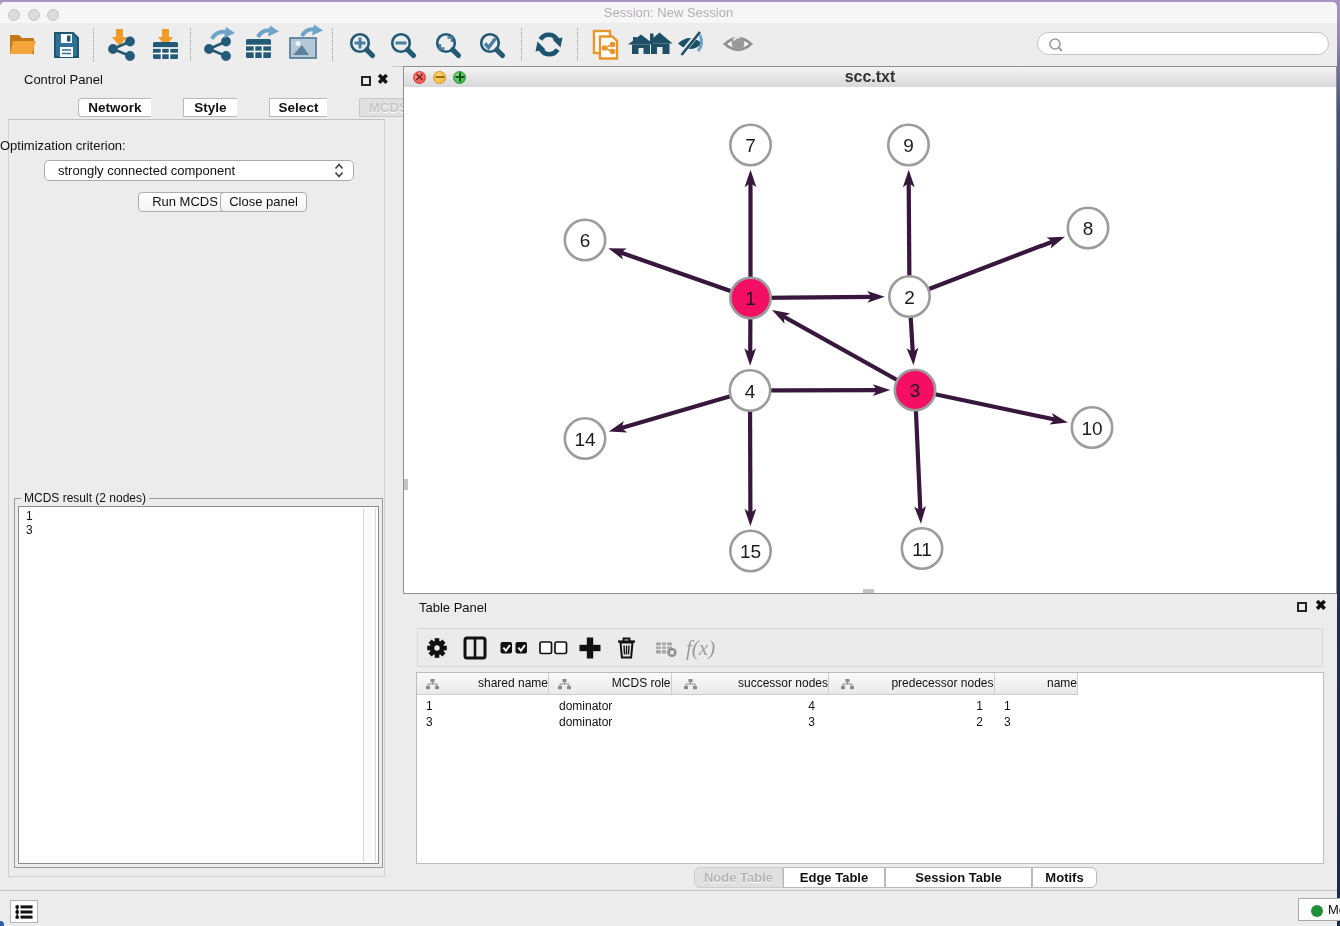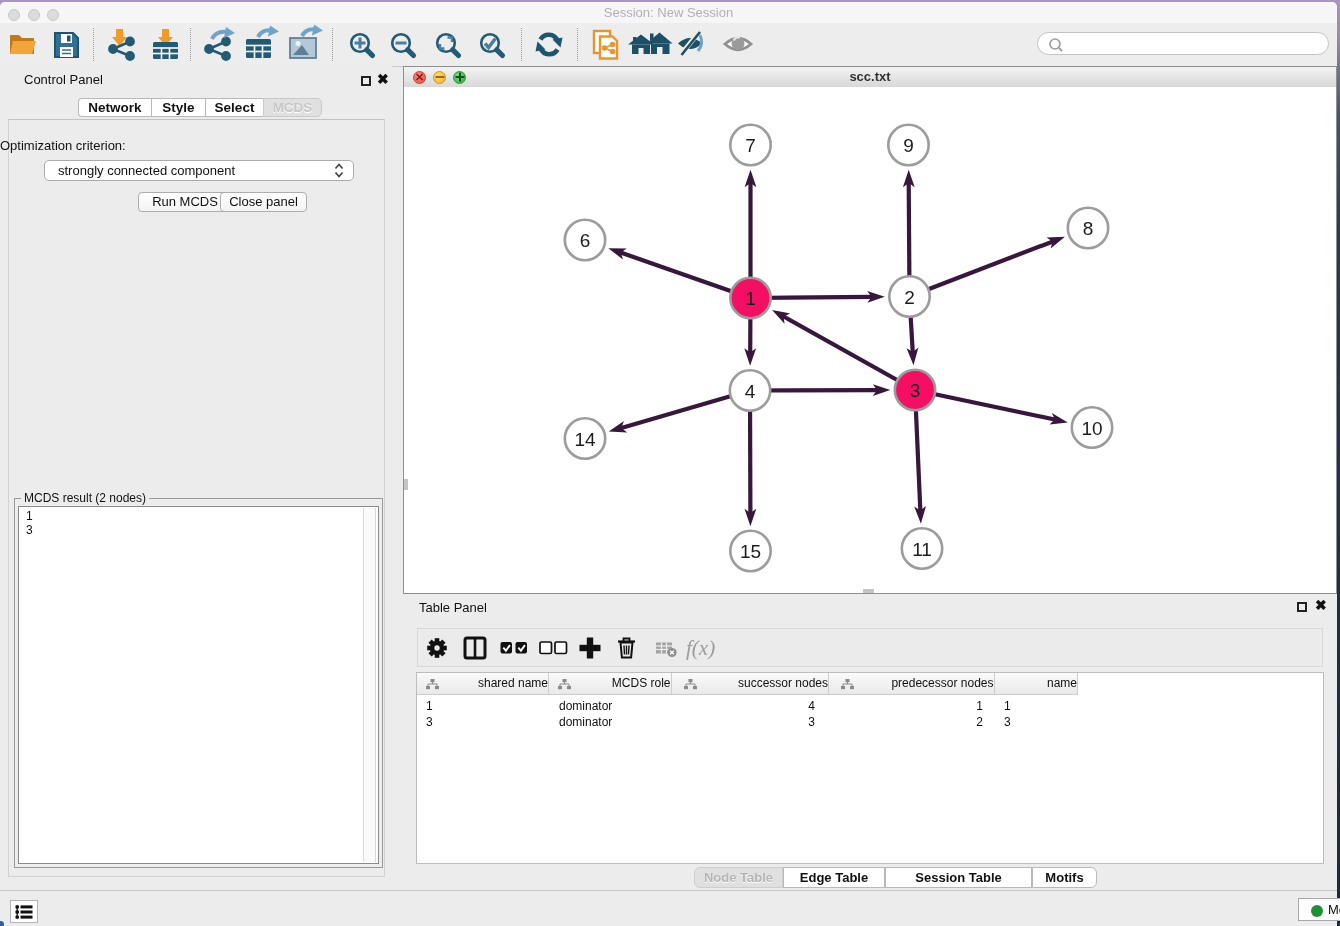--- a/index.html
+++ b/index.html
@@ -17,21 +17,21 @@
 .toolbar{position:absolute;left:0;top:21px;width:1337px;height:43px;background:#ededed;
  border-bottom:1px solid #c9c9c9;}
 .sep{position:absolute;top:5px;height:33px;width:0;border-left:1px dotted #9a9a9a;}
 .search{position:absolute;left:1037px;top:9px;width:292px;height:23px;background:#fff;
  border:1px solid #c3c3c3;border-radius:12px;box-sizing:border-box;}
 
 .cp{position:absolute;left:0;top:64px;width:392px;height:824px;background:#ececec;}
 .cp-title{position:absolute;left:24px;top:6px;font-size:13px;color:#111;}
 .panebtn{position:absolute;top:8px;width:10px;height:10px;border:2px solid #222;box-sizing:border-box;}
 .panex{position:absolute;top:3px;font-size:14px;font-weight:bold;color:#111;}
-.tabs{position:absolute;left:78px;top:32px;height:19px;display:flex;}
+.tabs{position:absolute;left:78px;top:32px;height:19px;display:flex;gap:32px;}
 .tab{box-sizing:border-box;border:1px solid #b9b9b9;border-right:none;background:#fff;
  font-size:13.5px;font-weight:bold;color:#111;text-align:center;line-height:17px;}
 .tab.sel{background:#e0e0e0;color:#c6c6c6;border:1px solid #c9c9c9;
  border-radius:0 5px 5px 0;text-shadow:0 1px 0 #fff;}
 .cp-inner{position:absolute;left:8px;top:53px;width:377px;height:758px;
  border:1px solid #d2d2d2;border-top:1px solid #c2c2c2;box-sizing:border-box;}
 .optlabel{position:absolute;left:0;top:72px;width:392px;text-align:left;font-size:13px;color:#111;}
 .dropdown{position:absolute;left:44px;top:94px;width:310px;height:21px;background:#fff;
  border:1px solid #ababab;border-radius:5px;box-sizing:border-box;
  font-size:13px;color:#111;line-height:19px;padding-left:13px;}
@@ -44,21 +44,21 @@
  font-size:12px;color:#111;}
 .mcdsbox{position:absolute;left:3px;top:7px;width:361px;height:358px;background:#fff;
  border:1px solid #8a8a8a;box-sizing:border-box;font-size:12px;color:#111;}
 .mcdsbox .sb{position:absolute;right:2px;top:1px;width:11px;height:354px;
  background:#fafafa;border-left:1px solid #d8d8d8;border-right:1px solid #d8d8d8;}
 
 .cw{position:absolute;left:403px;top:64px;width:934px;height:528px;
  border:1px solid #8f8f8f;box-sizing:border-box;background:#fff;}
 .cw-title{position:absolute;left:0;top:0;width:100%;height:21px;
  background:linear-gradient(#f3f3f3,#d8d8d8);border-bottom:1px solid #a9a9a9;box-sizing:border-box;}
-.cw-title .t{position:absolute;width:100%;text-align:center;font-size:13px;font-weight:bold;
+.cw-title .t{position:absolute;width:100%;text-align:center;font-size:16px;font-weight:bold;
  color:#333;line-height:20px;}
 .mac{position:absolute;top:3.5px;width:13px;height:13px;border-radius:50%;box-sizing:border-box;}
 .canvas{position:absolute;left:0;top:20px;width:932px;height:501px;background:#fff;}
 
 .tp{position:absolute;left:403px;top:593px;width:934px;height:295px;background:#ececec;}
 .tp-title{position:absolute;left:16px;top:5px;font-size:13px;color:#111;}
 .tp-toolbar{position:absolute;left:14px;top:33px;width:906px;height:39px;
  background:#ebebeb;border:1px solid #d9d9d9;box-sizing:border-box;}
 .tbl{position:absolute;left:13px;top:77px;width:908px;height:192px;background:#fff;
  border:1px solid #bdbdbd;box-sizing:border-box;}

